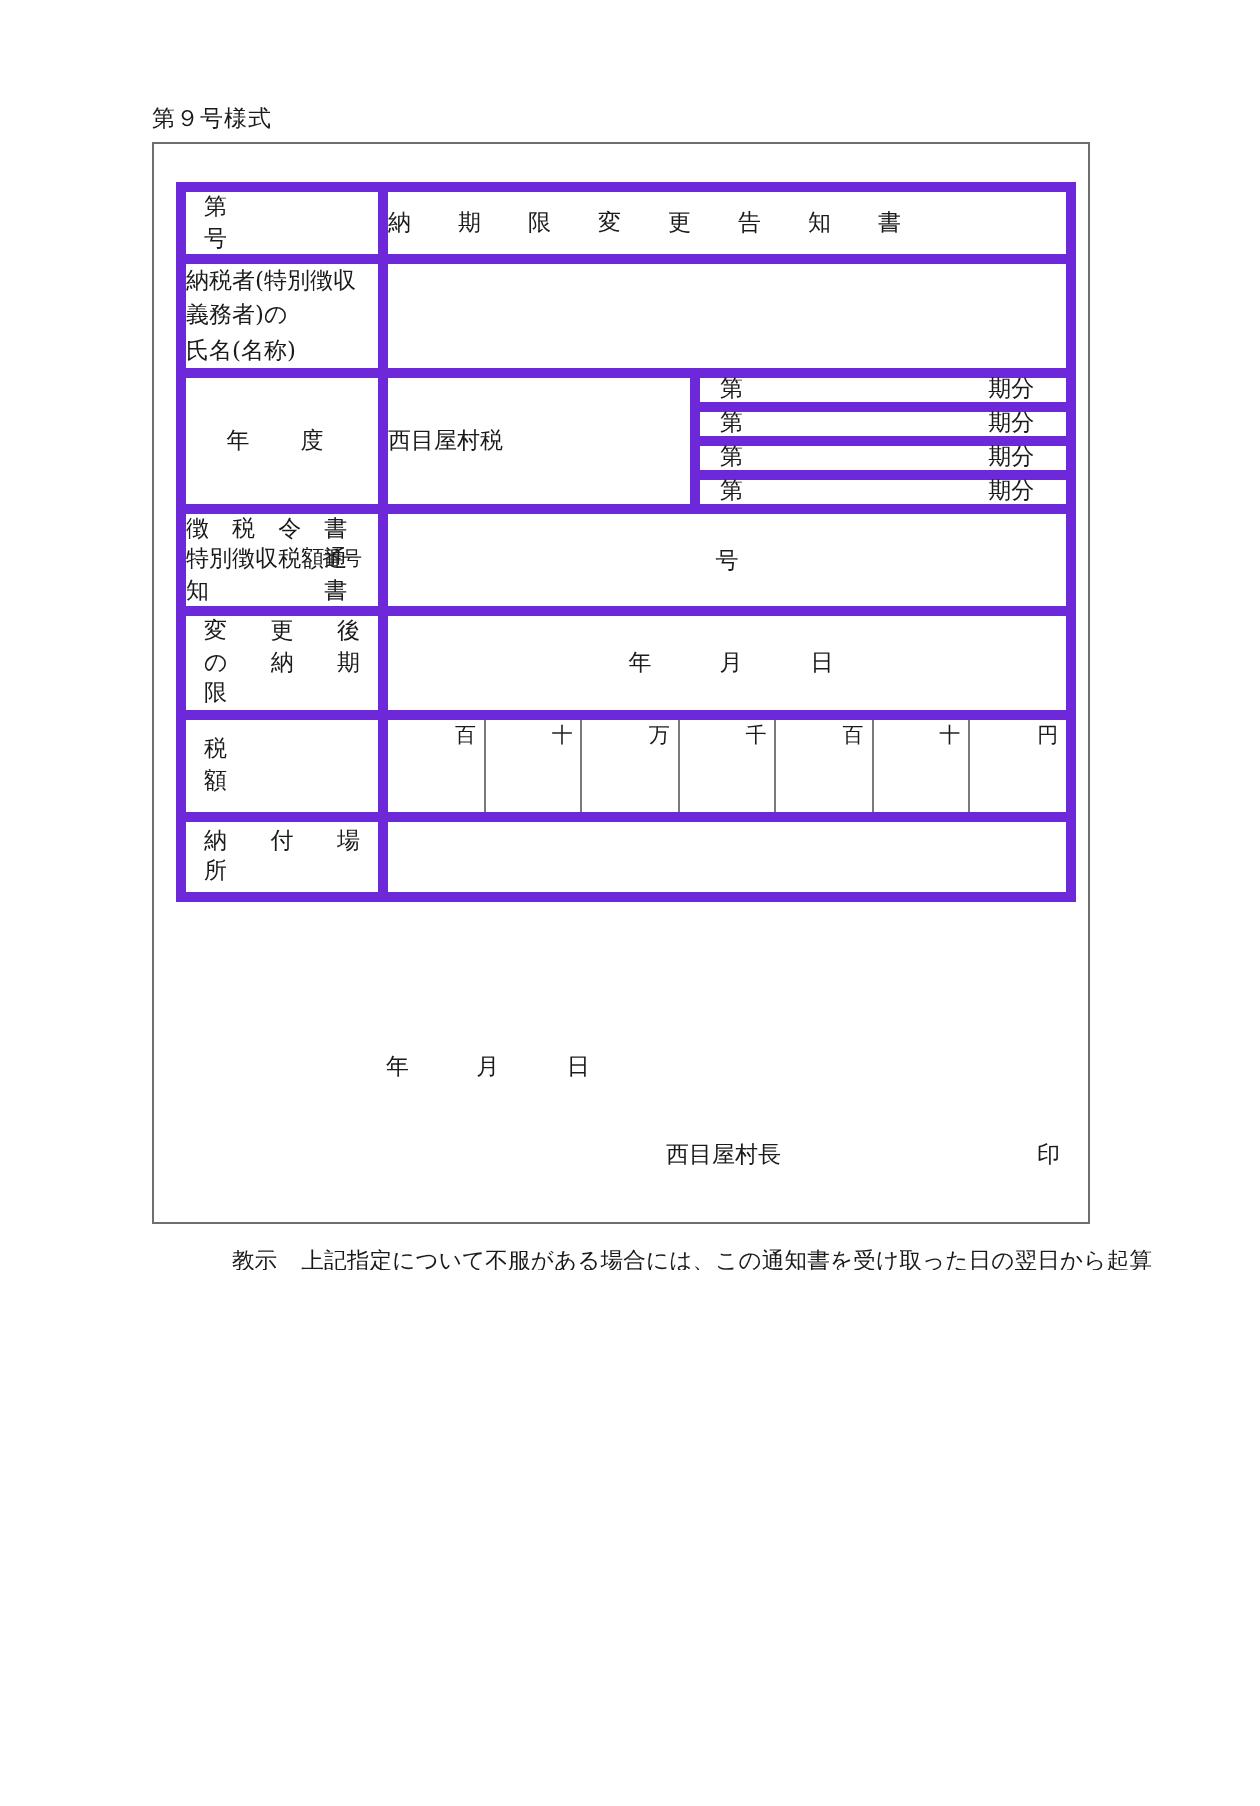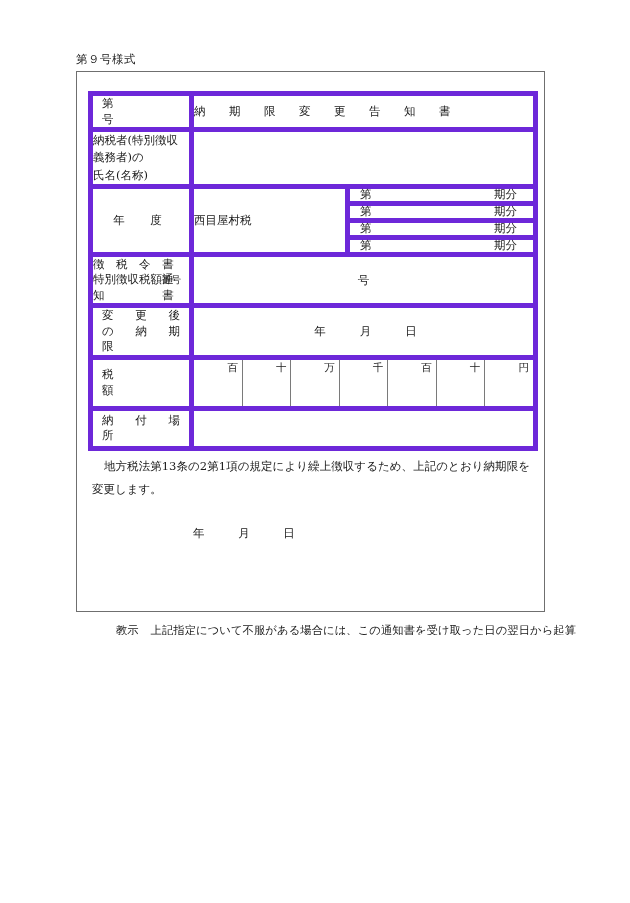--- a/index.html
+++ b/index.html
@@ -345,28 +345,31 @@
 
     <tr>
       <td style="height:40px">
         <span class="spread">納　付　場　所</span>
       </td>
       <td colspan="7"></td>
     </tr>
   </tbody>
     </table>
 
-  <div class="statement">地方税法第13条の2第1項の規定により繰上徴収するため、上記のとおり納期限を変更します。</div>
 
   <div class="sign-date">
     <span>年</span>
     <span>月</span>
     <span>日</span>
   </div>
 
+  <div class="signature">
+    <span>西目屋村長</span>
+    <span>印</span>
+  </div>
 
   <div class="instructions">
     <div class="kyoji-row">
       <span class="kyoji-label">教示</span>
       <span class="kyoji-body">上記指定について不服がある場合には、この通知書を受け取った日の翌日から起算して3か月以内に村長に対して審査請求をすることができます。この指定の取消しを求める訴え(以下「処分の取消しの訴え」という。)は、前記の審査請求に係る裁決の送達を受けた日の翌日から起算して6か月以内に村を被告として(村長が被告の代表者となります。)提起することができます。なお、処分の取消しの訴えは、前記の審査請求に対する裁決を経た後でなければ提起することができないこととされていますが、①審査請求があった日の翌日から起算して3か月を経過しても裁決がないとき、②処分、処分の執行又は手続きの続行により生ずる著しい損害を避けるため緊急の必要があるとき、③その他裁決を経ないことにつき正当な理由があるときは、裁決を経ないでも処分の取消しの訴えを提起することができます。ただし、裁決の日の翌日から起算して1年を経過すると処分の取消しの訴えを提起することができません。</span>
     </div>
   </div>
 
 </div>
 

